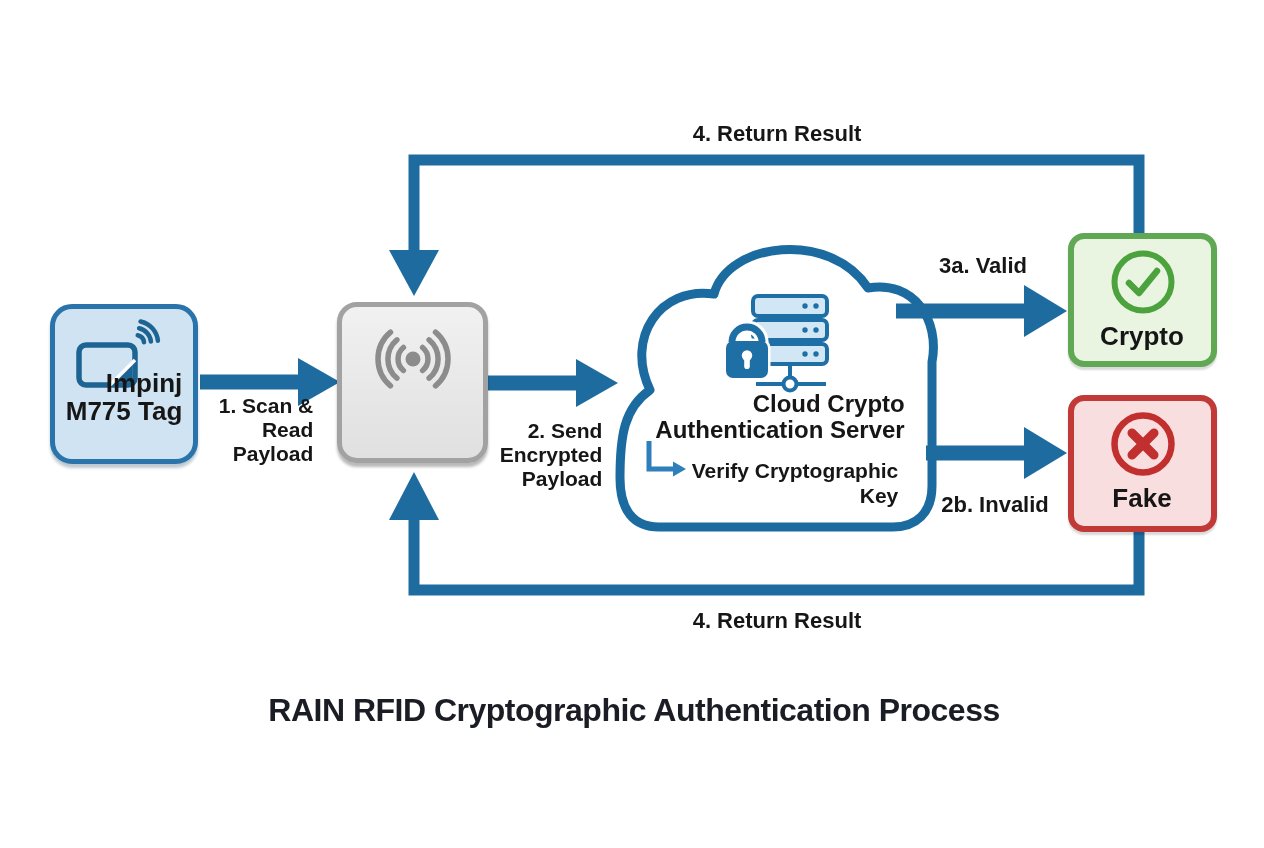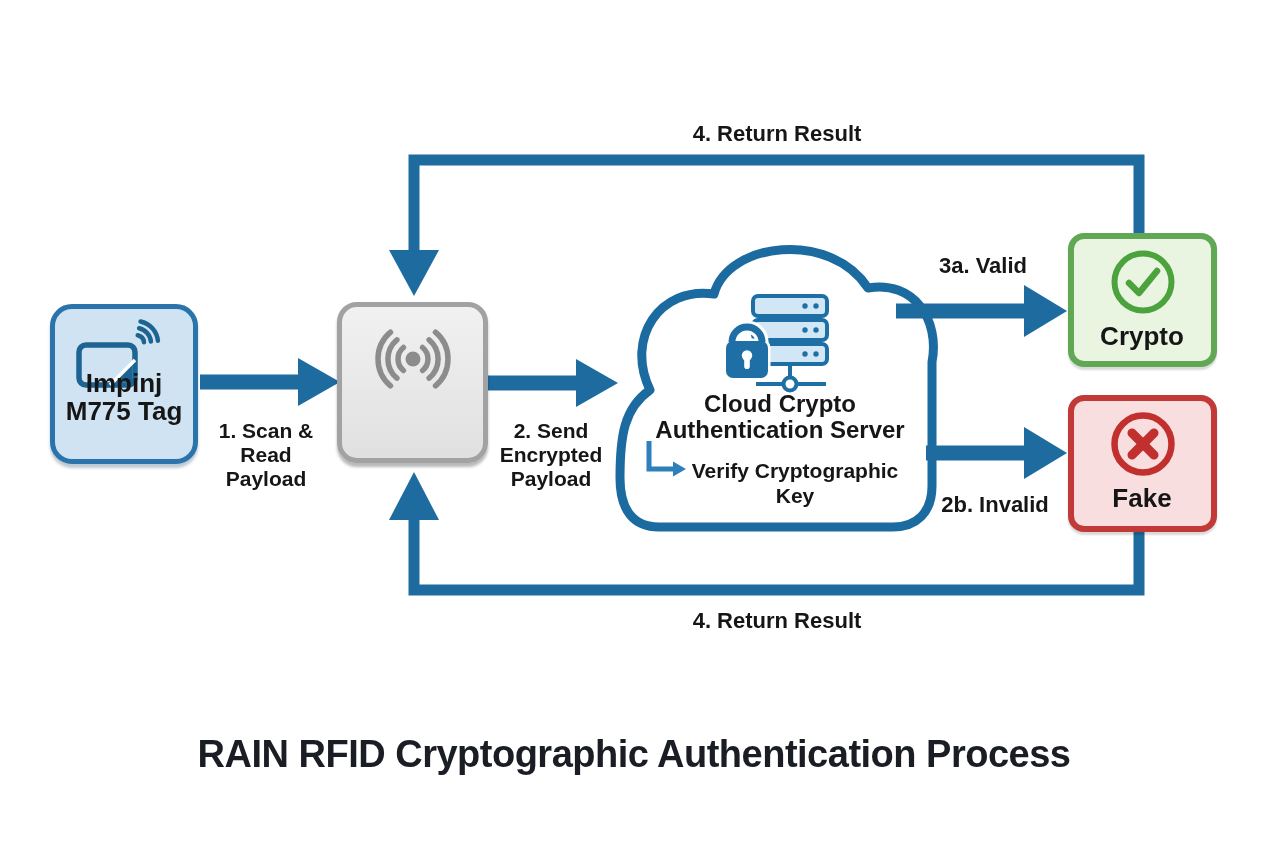--- a/index.html
+++ b/index.html
@@ -12,28 +12,28 @@
   #tag-box{left:50px;top:304px;width:148px;height:160px;background:#cfe3f2;
     border:5px solid #2a74ab;border-radius:22px;box-shadow:0 4px 3px rgba(20,60,90,.28);}
   #reader-box{left:337px;top:302px;width:151px;height:161px;background:linear-gradient(#f1f1f1,#e0e0e0);
     border:5px solid #a2a2a2;border-radius:20px;box-shadow:0 4px 3px rgba(0,0,0,.28);}
   #genuine-box{left:1068px;top:233px;width:149px;height:134px;background:#e9f4e1;
     border:6px solid #61a854;border-radius:16px;box-shadow:0 3px 2px rgba(0,0,0,.15);}
   #fake-box{left:1068px;top:395px;width:149px;height:137px;background:#f8dede;
     border:6px solid #c23a37;border-radius:16px;box-shadow:0 3px 2px rgba(0,0,0,.15);}
   .node svg{position:absolute;left:50%;transform:translateX(-50%);}
   .lbl{position:absolute;transform:translate(-50%,-50%);z-index:3;
-    font-weight:bold;color:#161616;text-align:center;white-space:nowrap;}
+    font-weight:bold;color:#161616;text-align:right;white-space:nowrap;}
   .lbl span{display:block;}
   .node-lbl{font-size:26px;line-height:28px;}
   .step-lbl{font-size:21px;line-height:24px;}
   .edge-lbl{font-size:22px;line-height:24px;}
   .cloud-lbl{font-size:24px;line-height:26px;}
   .verify-lbl{font-size:21px;line-height:25px;}
-  #main-title{font-size:38px;letter-spacing:-0.5px;color:#1a1e24;margin-top:44px;}
+  #main-title{font-size:32px;letter-spacing:-0.5px;color:#1a1e24;}
 </style>
 </head>
 <body>
 
 <div id="canvas">
 
   <svg id="wires" width="1264" height="848" viewBox="0 0 1264 848">
 
     <g>
       <path d="M 1139 233 L 1139 160 L 414 160 L 414 254" fill="none" stroke="#1e6b9f" stroke-width="11"></path>
@@ -158,21 +158,21 @@
 
   <div class="lbl verify-lbl" style="left:795px;top:483px">
     <span>Verify Cryptographic</span>
     <span>Key</span>
   </div>
   <div class="lbl cloud-lbl" style="left:780px;top:417px">
     <span>Cloud Crypto</span>
     <span>Authentication Server</span>
   </div>
 
-  <div class="lbl step-lbl" style="left:266px;top:455px">
+  <div class="lbl step-lbl" style="left:266px;top:430px">
     <span>1. Scan &amp;</span>
     <span>Read</span>
     <span>Payload</span>
   </div>
   <div class="lbl step-lbl" style="left:551px;top:455px">
     <span>2. Send</span>
     <span>Encrypted</span>
     <span>Payload</span>
   </div>
   <div class="lbl edge-lbl" style="left:983px;top:266px">

